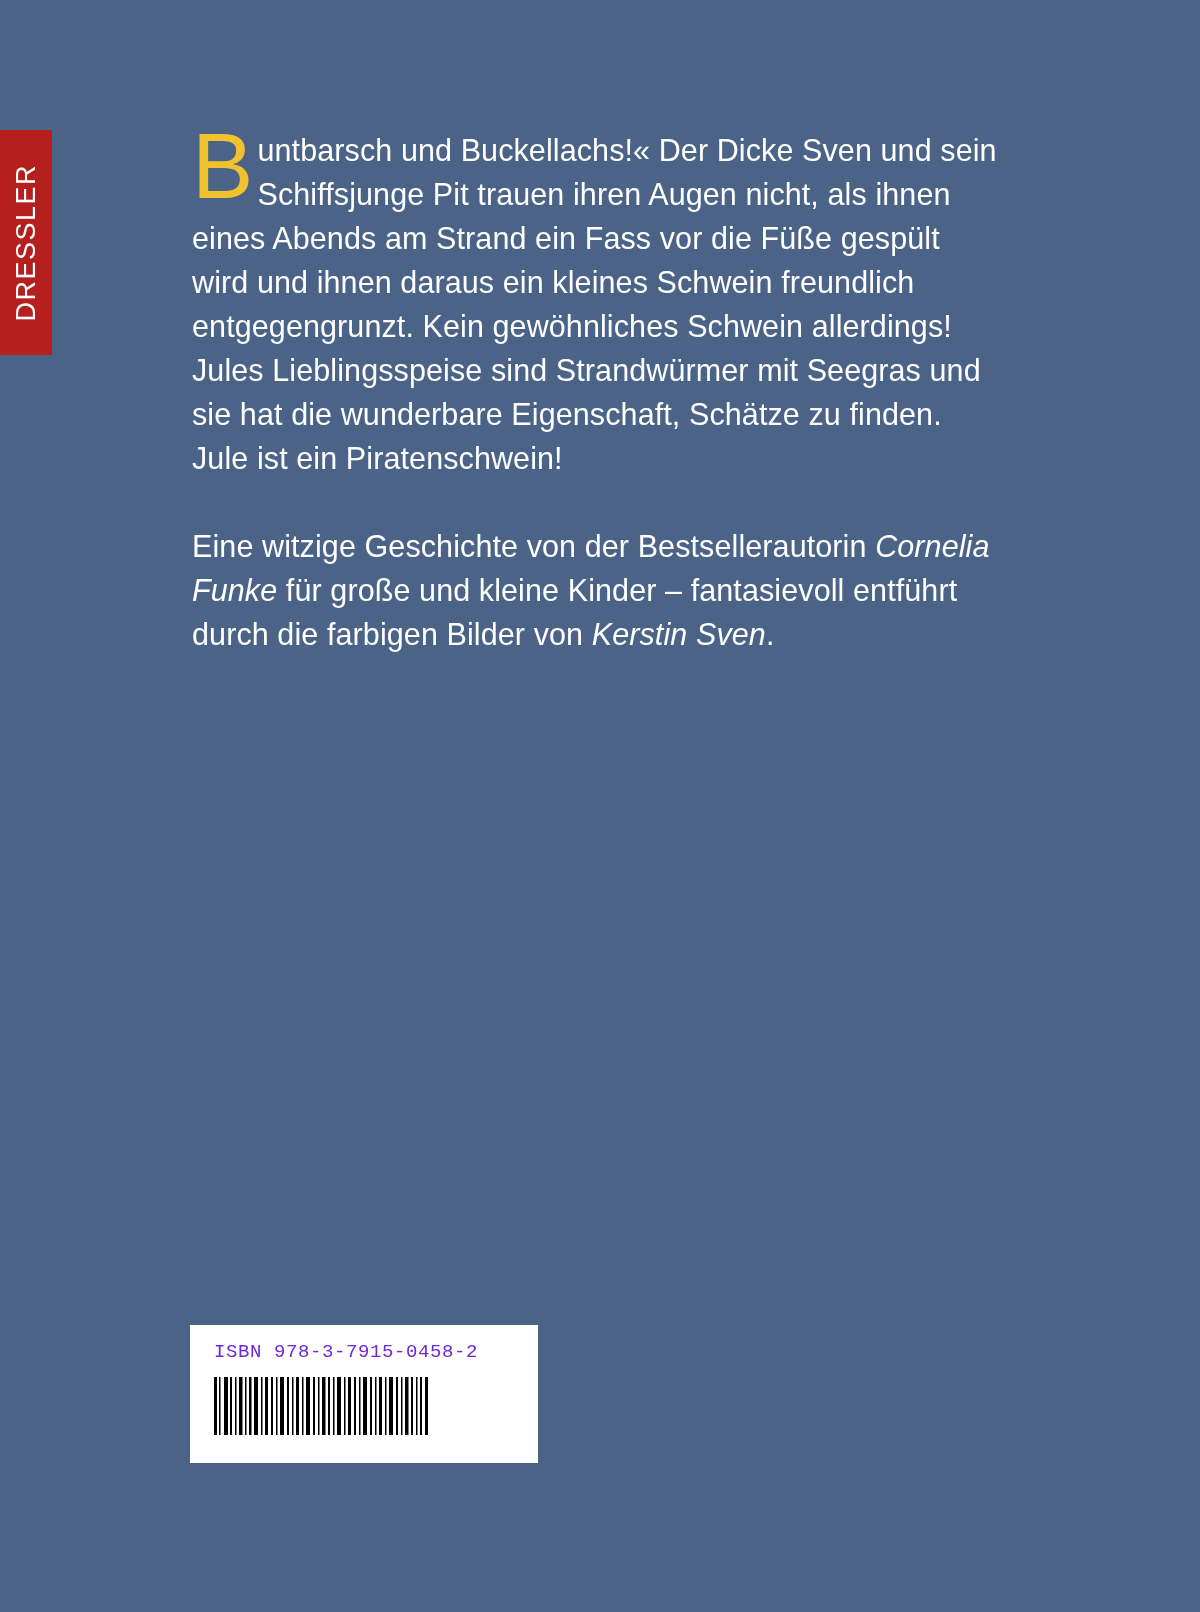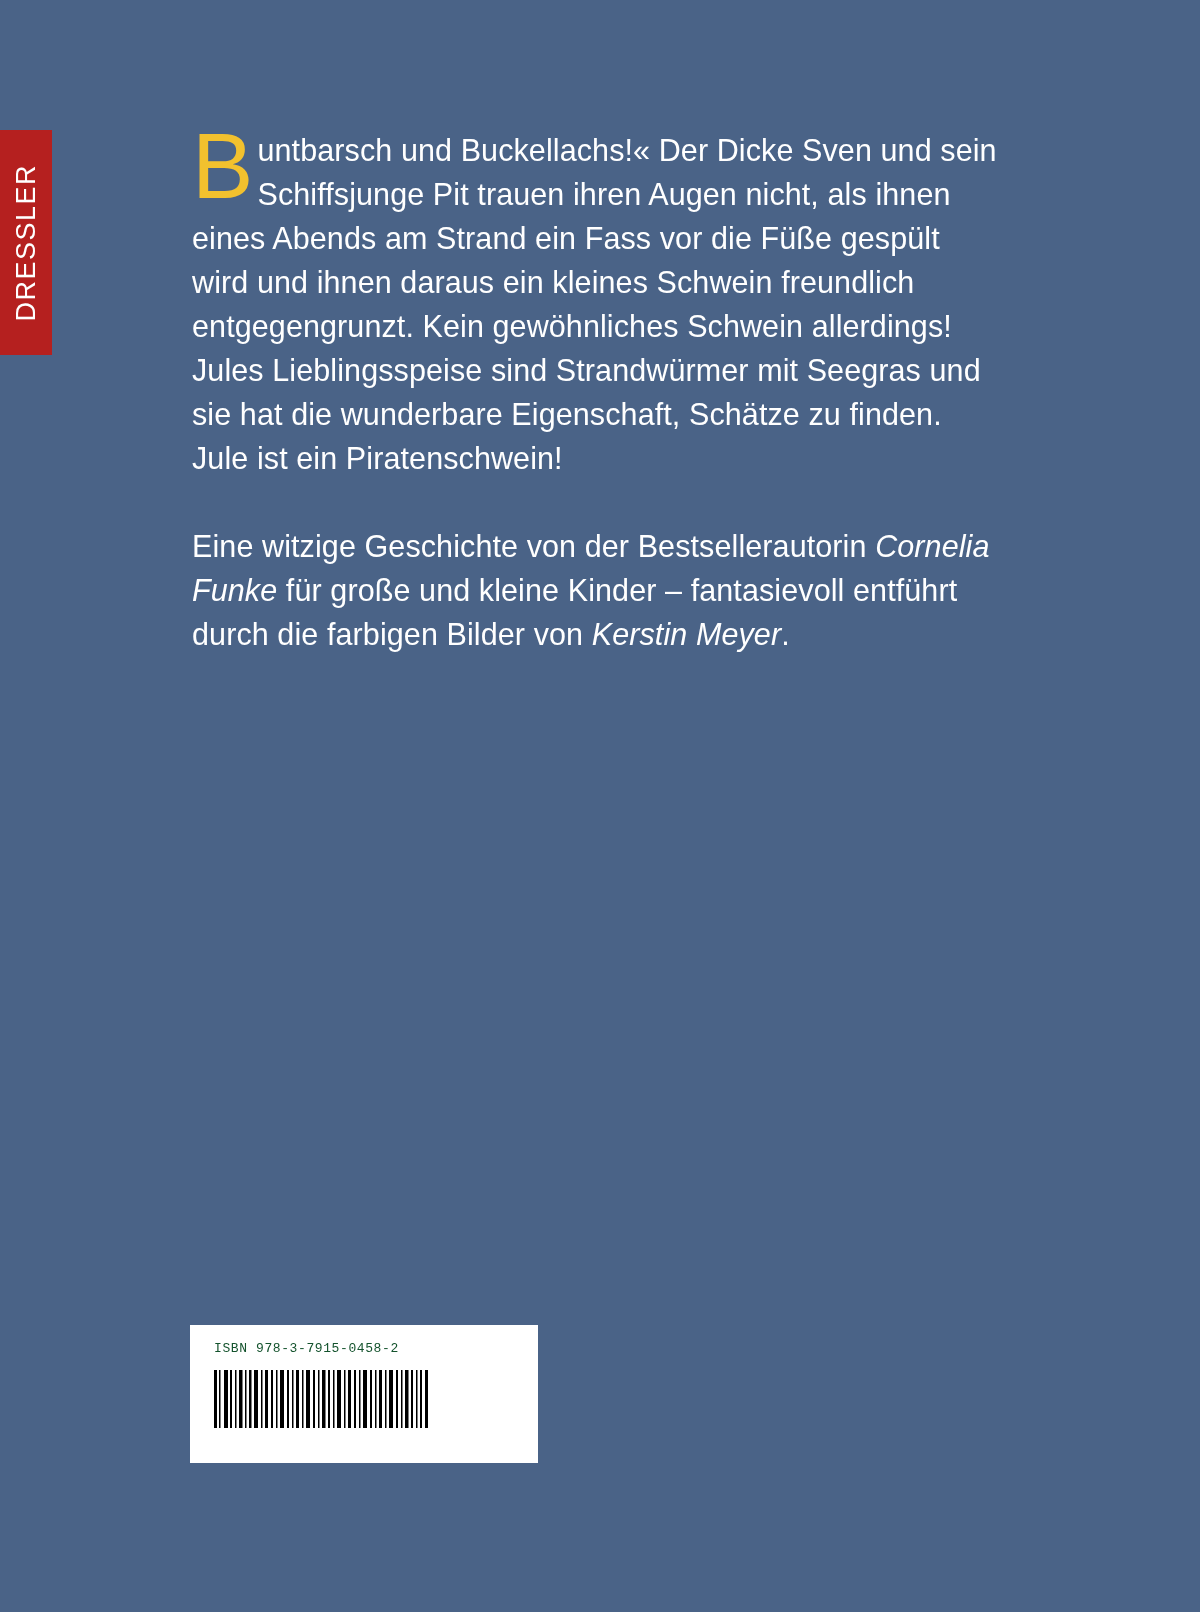--- a/index.html
+++ b/index.html
@@ -84,22 +84,22 @@
     left: 190px;
     top: 1325px;
     width: 348px;
     height: 138px;
     background: #ffffff;
     box-sizing: border-box;
     padding: 16px 0 0 0;
   }
   .isbn-text {
     font-family: "Liberation Mono", monospace;
-    font-size: 13px;
-    color: #14532d;
+    font-size: 19px;
+    color: #6d28d9;
     letter-spacing: 0.6px;
     margin-left: 24px;
   }
   .barcode-bars {
     margin-top: 14px;
     margin-left: 24px;
     height: 58px;
     width: 216px;
     display: block;
   }
@@ -114,21 +114,21 @@
 <div class="blurb">
 
   <p class="drop-para">
     <span class="drop-cap">B</span><span>untbarsch und Buckellachs!« Der Dicke Sven und sein Schiffsjunge Pit trauen ihren Augen nicht, als ihnen eines Abends am Strand ein Fass vor die Füße gespült wird und ihnen daraus ein kleines Schwein freundlich entgegengrunzt. Kein gewöhnliches Schwein allerdings! Jules Lieblingsspeise sind Strandwürmer mit Seegras und sie hat die wunderbare Eigenschaft, Schätze zu finden. Jule ist ein Piratenschwein!</span>
   </p>
 
 
   <div class="spacer-para"></div>
 
   <p>
-    <span>Eine witzige Geschichte von der Bestsellerautorin </span><em>Cornelia Funke</em><span> für große und kleine Kinder – fantasievoll entführt durch die farbigen Bilder von </span><em>Kerstin Meyer</em><span>.</span>
+    <span>Eine witzige Geschichte von der Bestsellerautorin </span><em>Cornelia Funke</em><span> für große und kleine Kinder – fantasievoll entführt durch die farbigen Bilder von </span><em>Kerstin Sven</em><span>.</span>
   </p>
 
 </div>
 
 <div class="barcode-box">
   <div class="isbn-text">ISBN 978-3-7915-0458-2</div>
   <svg class="barcode-bars" viewBox="0 0 216 58" preserveAspectRatio="none" xmlns="http://www.w3.org/2000/svg">
     <g fill="#000000">
       <rect x="0" y="0" width="3" height="58"></rect>
       <rect x="5" y="0" width="1.5" height="58"></rect>

